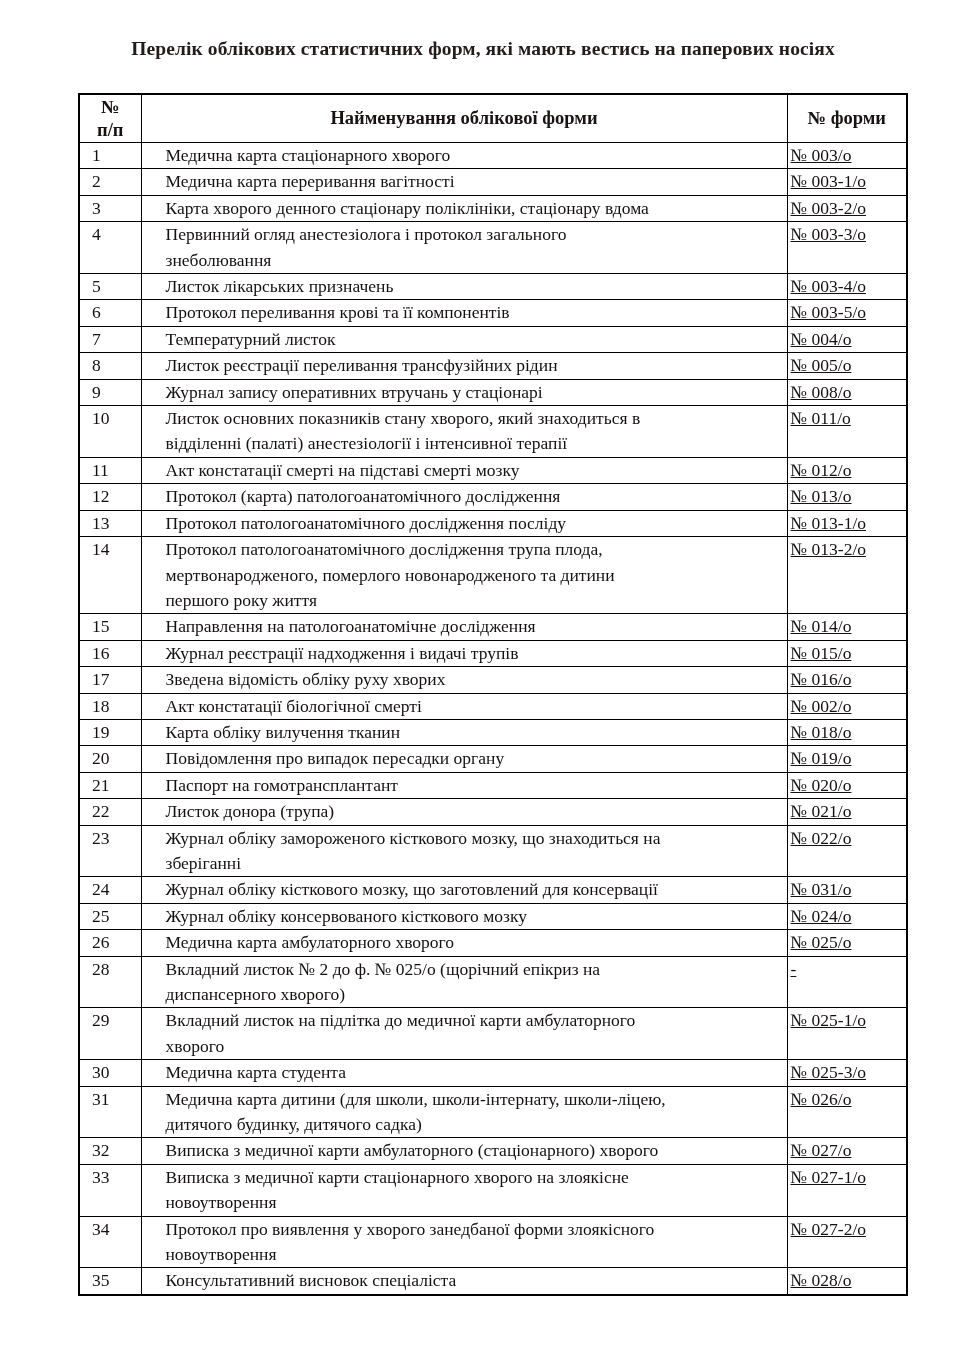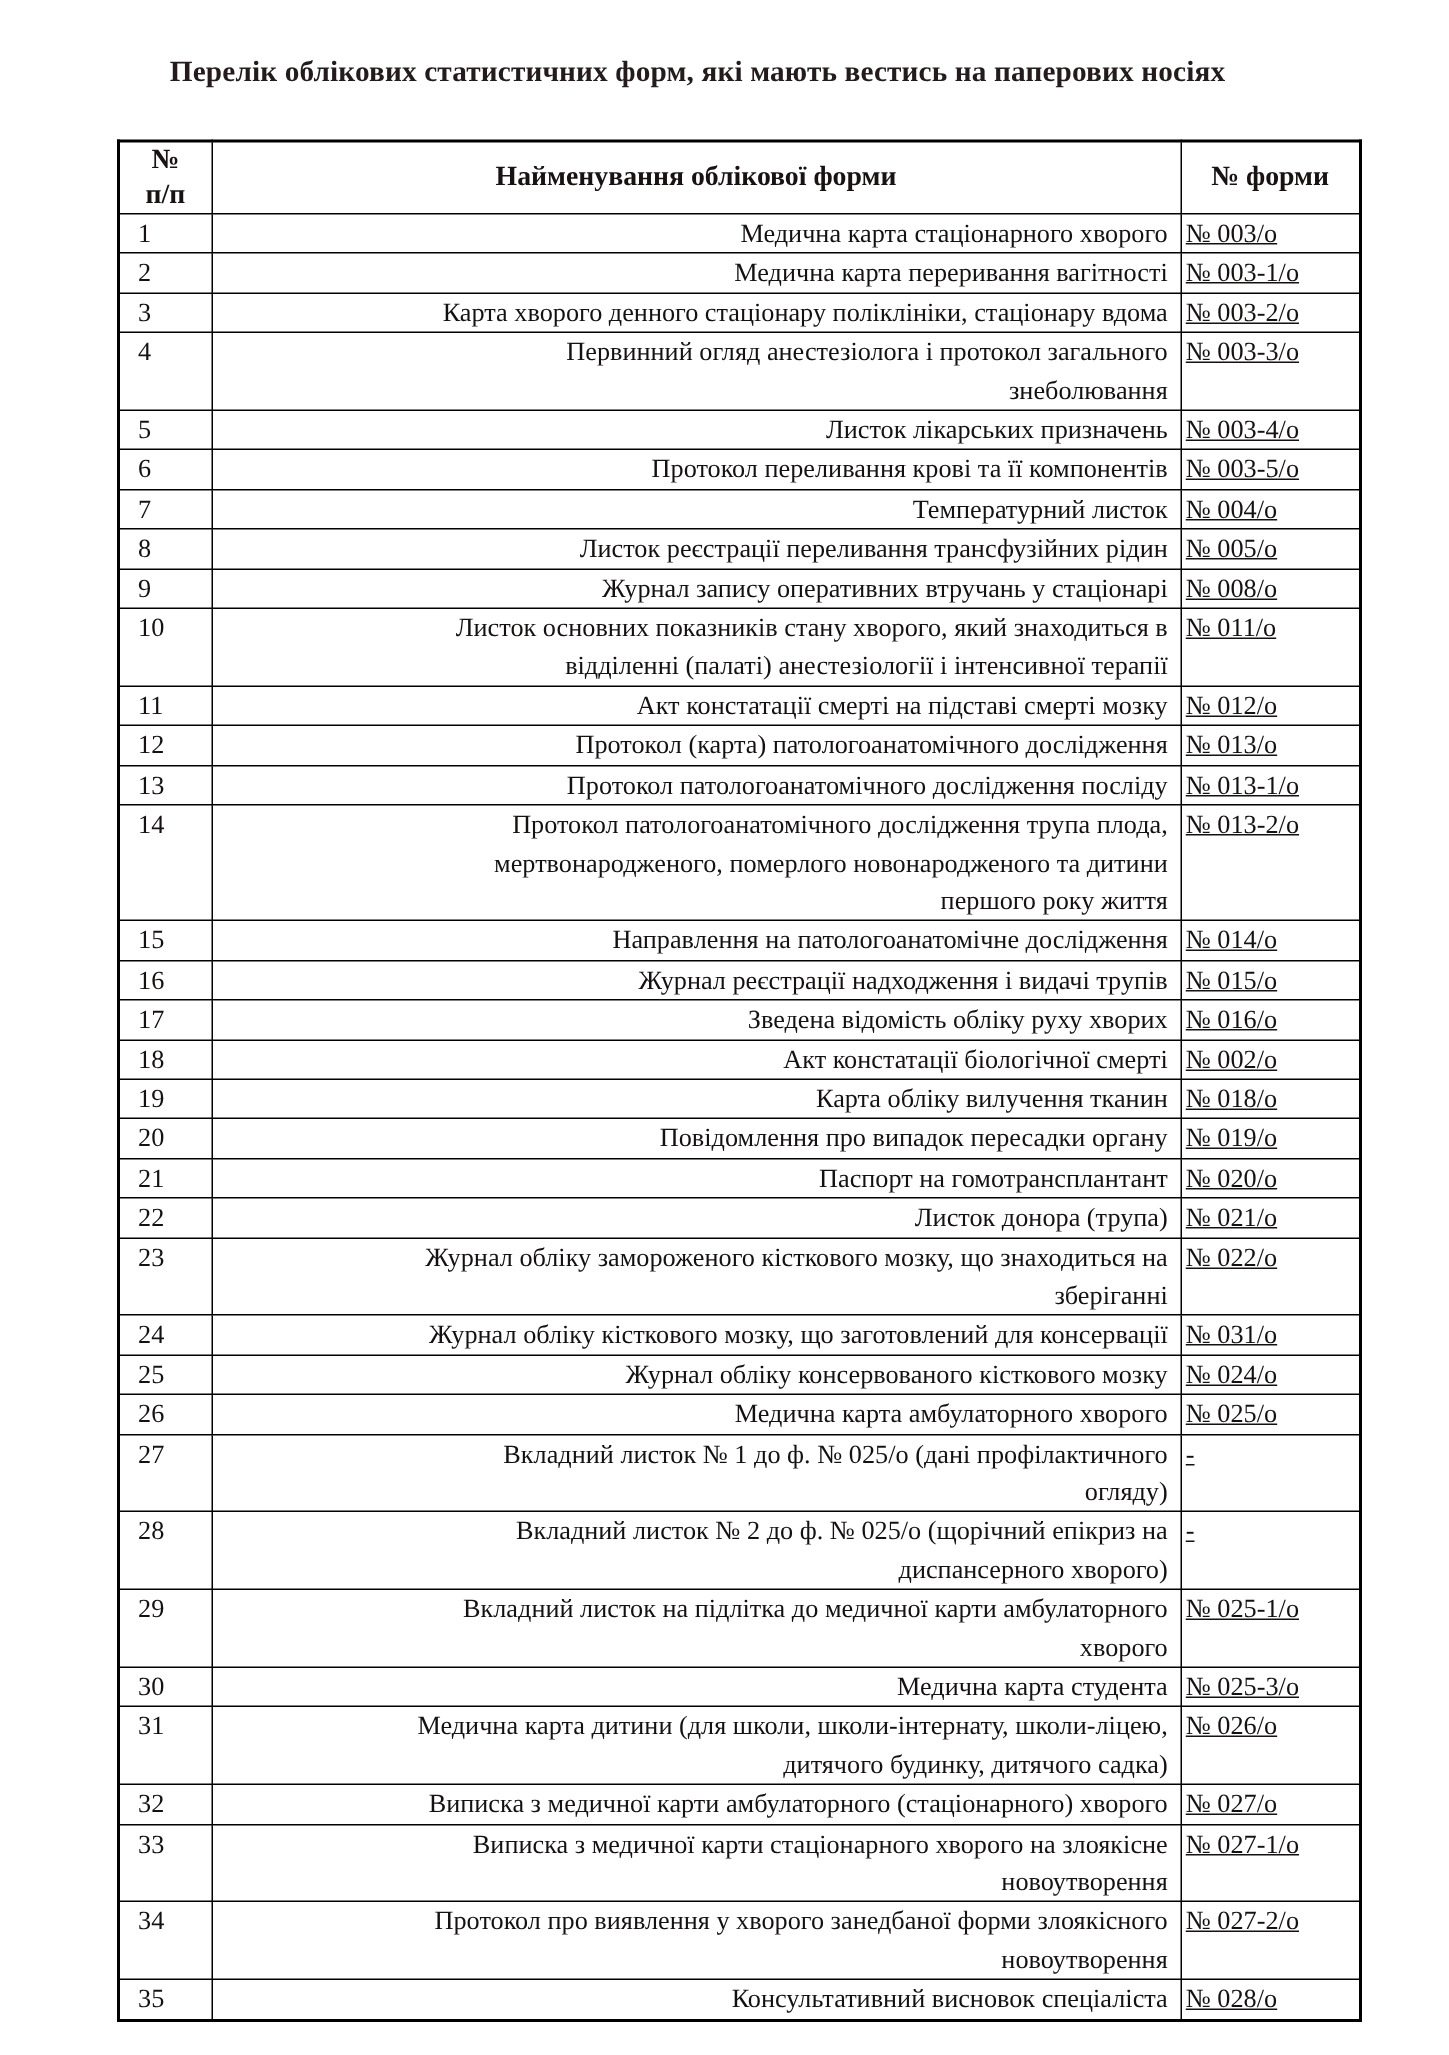--- a/index.html
+++ b/index.html
@@ -12,21 +12,21 @@
     height: 1370px;
     position: relative;
     font-family: "Liberation Serif", "DejaVu Serif", serif;
     color: #141010;
     overflow: hidden;
   }
   .doc-title {
     margin: 0;
     position: absolute;
     top: 36px;
-    left: 12px;
+    left: 30px;
     width: 906px;
     text-align: center;
     font-size: 19.5px;
     line-height: 25px;
     font-weight: bold;
     color: #241c1c;
     letter-spacing: 0.1px;
   }
   table.forms-table {
     position: absolute;
@@ -65,23 +65,23 @@
     line-height: 25.4px;
     vertical-align: top;
     padding: 0;
     color: #151111;
   }
   td.cell-num {
     padding-left: 12px;
     text-align: left;
   }
   td.cell-name {
-    padding-left: 12px;
+    padding-left: 24px;
     padding-right: 8px;
-    text-align: right;
+    text-align: left;
     white-space: pre-line;
   }
   td.cell-form {
     text-align: left;
     padding: 0 3px;
     text-decoration: underline;
   }
 </style>
 </head>
 <body>
@@ -232,26 +232,20 @@
         <td class="cell-num">25</td>
         <td class="cell-name">Журнал обліку консервованого кісткового мозку</td>
         <td class="cell-form">№ 024/о</td>
       </tr>
       <tr>
         <td class="cell-num">26</td>
         <td class="cell-name">Медична карта амбулаторного хворого</td>
         <td class="cell-form">№ 025/о</td>
       </tr>
       <tr>
-        <td class="cell-num">27</td>
-        <td class="cell-name">Вкладний листок № 1 до ф. № 025/о (дані профілактичного
-огляду)</td>
-        <td class="cell-form">-</td>
-      </tr>
-      <tr>
         <td class="cell-num">28</td>
         <td class="cell-name">Вкладний листок № 2 до ф. № 025/о (щорічний епікриз на
 диспансерного хворого)</td>
         <td class="cell-form">-</td>
       </tr>
       <tr>
         <td class="cell-num">29</td>
         <td class="cell-name">Вкладний листок на підлітка до медичної карти амбулаторного
 хворого</td>
         <td class="cell-form">№ 025-1/о</td>

